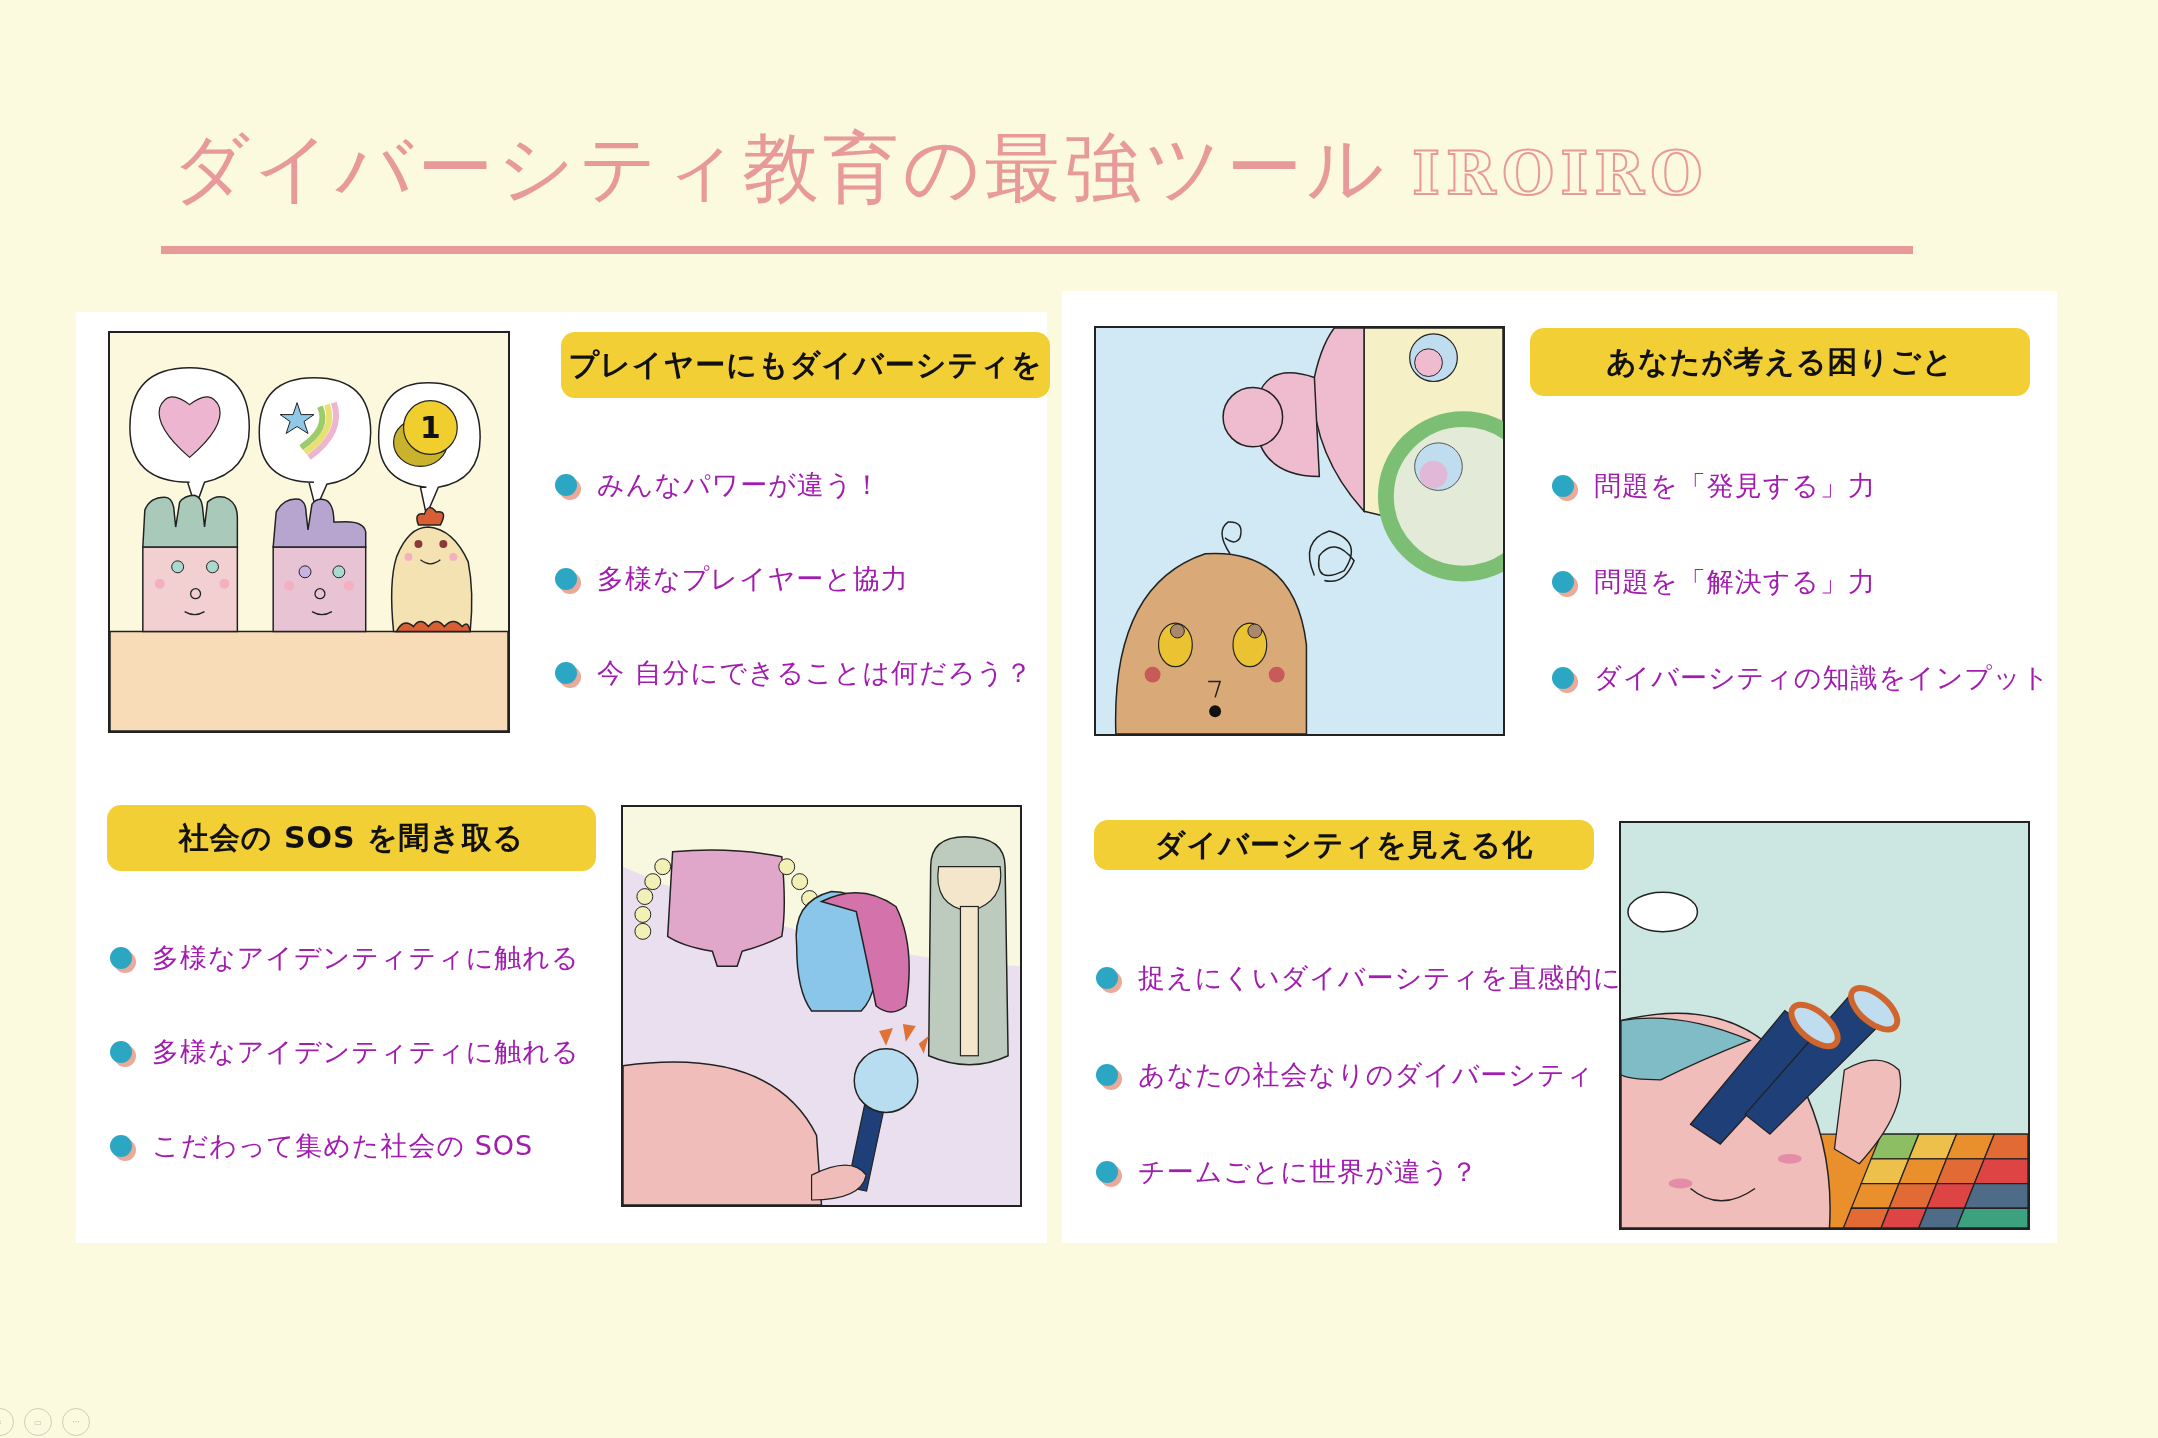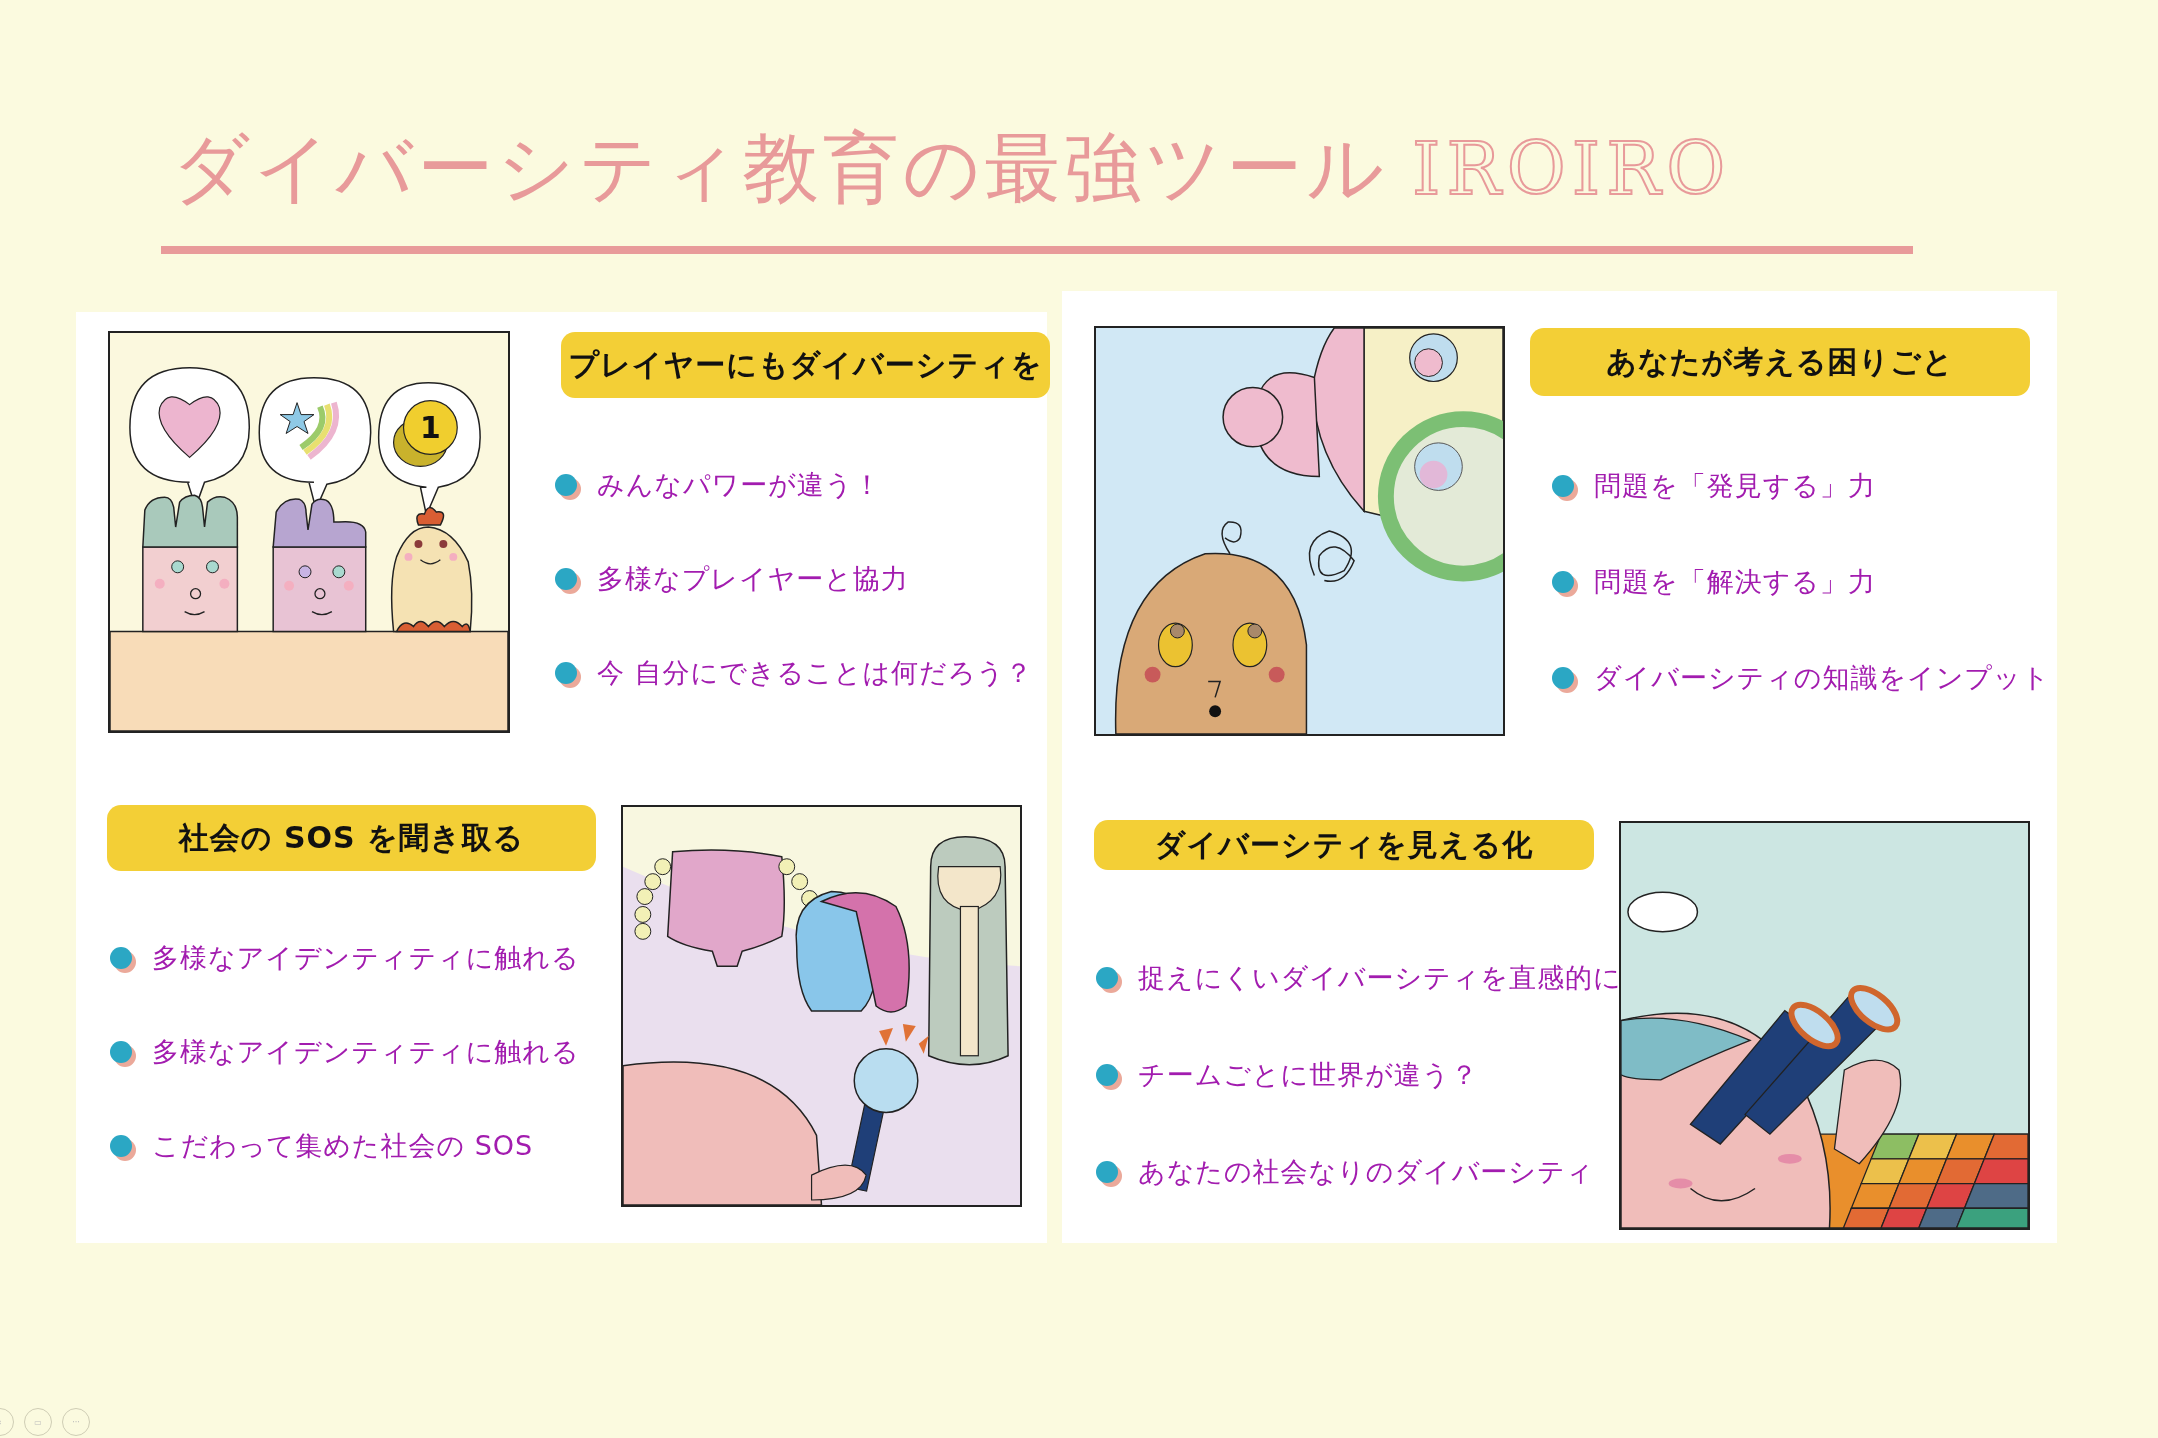--- a/index.html
+++ b/index.html
@@ -1,18 +1,18 @@
 <!DOCTYPE html>
 <html><head>
 <meta charset="utf-8">
 <style>
   html,body{margin:0;padding:0;}
   body{width:2158px;height:1438px;background:#FBFADF;position:relative;overflow:hidden;font-family:"DejaVu Sans","Liberation Sans",sans-serif;}
   .title{position:absolute;left:172px;top:118px;font-size:76px;color:#E89A9A;letter-spacing:4px;white-space:nowrap;line-height:100px;}
-  .title .brand{font-family:"DejaVu Serif","Liberation Serif",serif;font-size:72px;letter-spacing:6px;margin-left:24px;font-weight:normal;-webkit-text-stroke:2px #E89A9A;color:#FBFADF;}
+  .title .brand{font-family:"DejaVu Serif","Liberation Serif",serif;font-size:60px;letter-spacing:6px;margin-left:24px;font-weight:bold;-webkit-text-stroke:2px #E89A9A;color:#FBFADF;}
   .underline{position:absolute;left:161px;top:246px;width:1752px;height:8px;background:#E89A9A;}
   .card{position:absolute;background:#fff;}
   .card.left{left:76px;top:312px;width:971px;height:931px;}
   .card.right{left:1062px;top:291px;width:995px;height:952px;}
   .header{position:absolute;background:#F3CF36;border-radius:14px;height:66px;display:flex;align-items:center;justify-content:center;font-size:30px;color:#111;font-weight:bold;letter-spacing:1px;}
   .bullets{position:absolute;margin:0;padding:0;list-style:none;}
   .bullets li{position:relative;height:94px;display:flex;align-items:center;font-size:27px;color:#a21caf;letter-spacing:1px;white-space:nowrap;}
   .dot{position:absolute;left:0;top:50%;width:22px;height:22px;margin-top:-11px;}
   .dot::before{content:"";position:absolute;left:4px;top:4px;width:22px;height:22px;border-radius:50%;background:#EBA99A;}
   .dot::after{content:"";position:absolute;left:0;top:0;width:22px;height:22px;border-radius:50%;background:#2BA7C4;}
@@ -195,25 +195,25 @@
 </ul>
 
 <div class="header" style="left:1094px;top:820px;width:500px;height:50px;">ダイバーシティを見える化</div>
 <ul class="bullets" style="left:1096px;top:929px;">
   <li style="height:97px;">
       <span class="dot"></span>
       <span class="txt">捉えにくいダイバーシティを直感的に</span>
     </li>
   <li style="height:97px;">
       <span class="dot"></span>
+      <span class="txt">あなたの社会なりのダイバーシティ</span>
+    </li>
+  <li style="height:97px;">
+      <span class="dot"></span>
       <span class="txt">チームごとに世界が違う？</span>
-    </li>
-  <li style="height:97px;">
-      <span class="dot"></span>
-      <span class="txt">あなたの社会なりのダイバーシティ</span>
     </li>
 </ul>
 
 <div class="panel" style="left:1619px;top:821px;width:411px;height:409px;">
   <svg viewBox="0 0 410 410" preserveAspectRatio="none">
     <rect width="410" height="410" fill="#CCE6E2"></rect>
     <g stroke="#222" stroke-width="1.3">
       <polygon points="200,315 410,315 410,410 200,410" fill="#E98F2C"></polygon>
       <polygon points="262,315 300,315 290,340 252,340" fill="#8DBE63"></polygon>
         <polygon points="300,315 338,315 328,340 290,340" fill="#ECC04B"></polygon>

